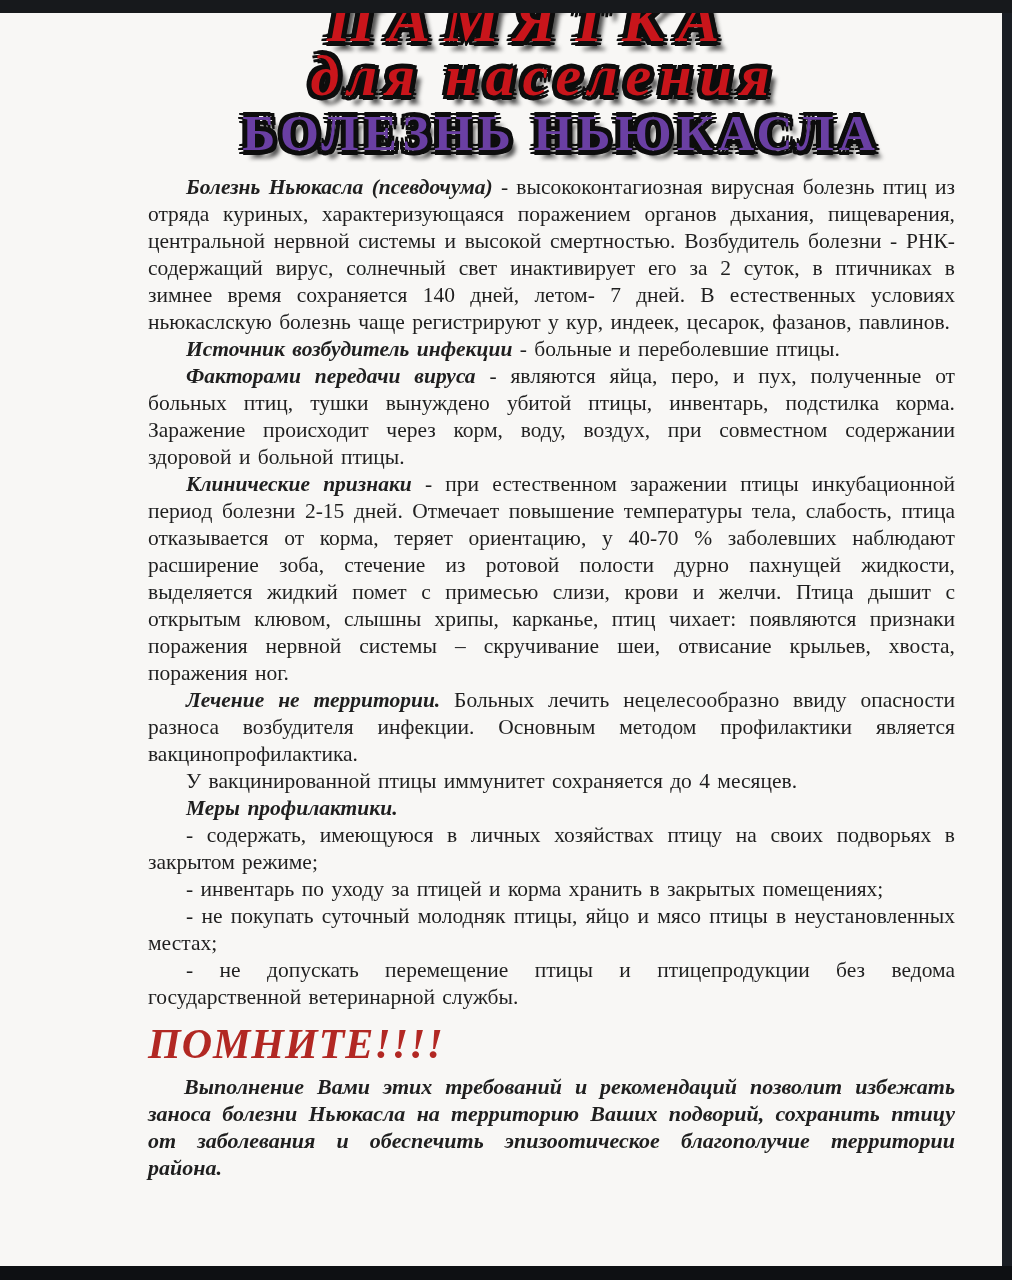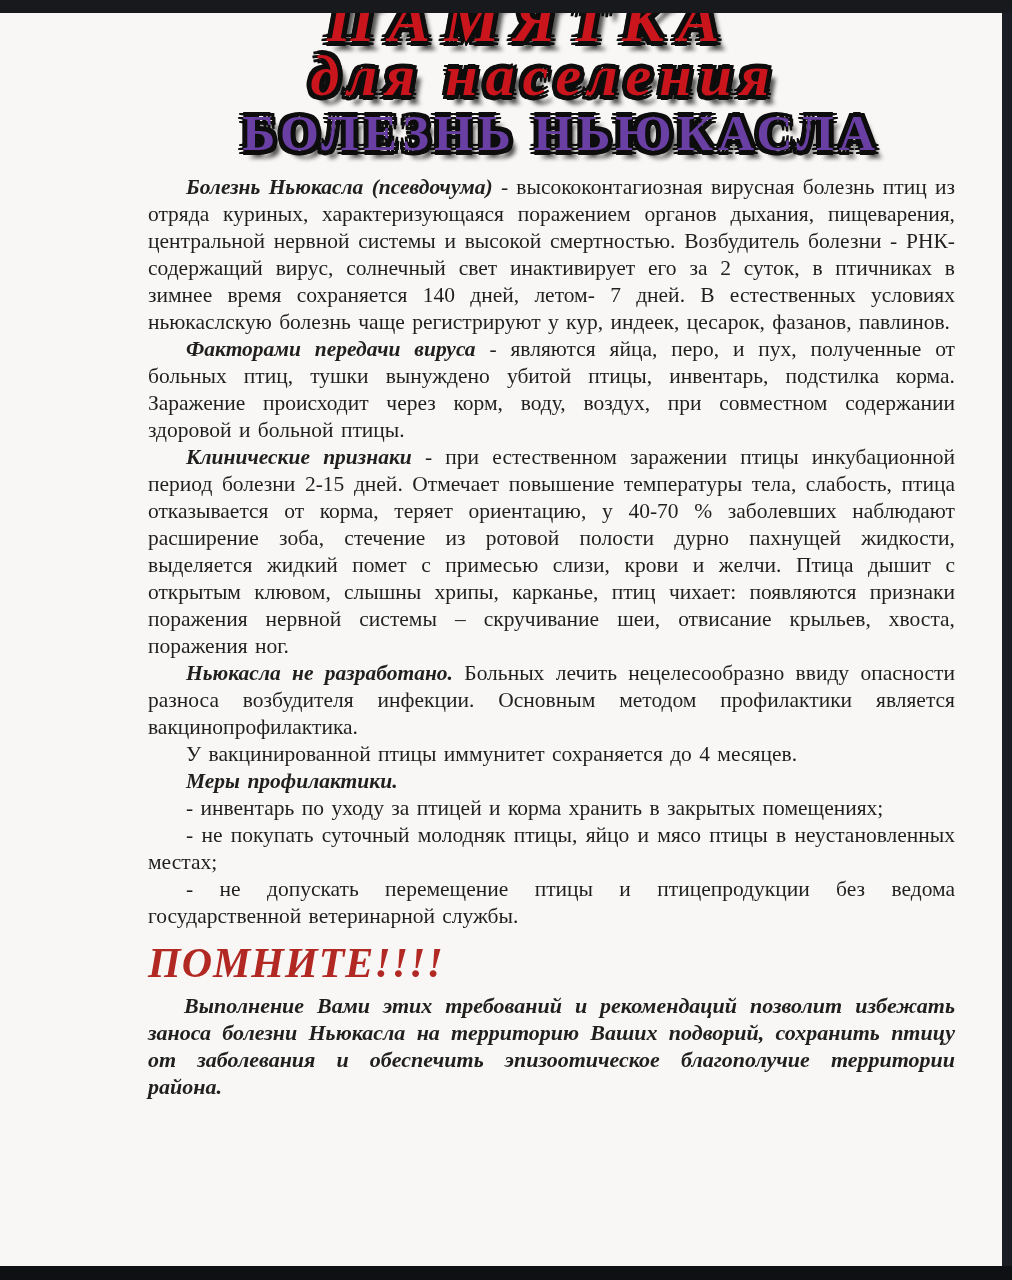--- a/index.html
+++ b/index.html
@@ -52,25 +52,27 @@
   <div class="bar-right"></div>
 
   <div class="title-block">
     <div class="outlined title-1">ПАМЯТКА</div>
     <div class="outlined title-2">для населения</div>
     <div class="outlined title-3">БОЛЕЗНЬ НЬЮКАСЛА</div>
   </div>
 
   <div class="content">
     <p class="para"><span class="lead">Болезнь Ньюкасла (псевдочума)</span><span> - высококонтагиозная вирусная болезнь птиц из отряда куриных, характеризующаяся поражением органов дыхания, пищеварения, центральной нервной системы и высокой смертностью. Возбудитель болезни - РНК-содержащий вирус, солнечный свет инактивирует его за 2 суток, в птичниках в зимнее время сохраняется 140 дней, летом- 7 дней. В естественных условиях ньюкаслскую болезнь чаще регистрируют у кур, индеек, цесарок, фазанов, павлинов.</span></p>
+    <p class="para"><span class="lead">Источник возбудитель инфекции</span><span> - больные и переболевшие птицы.</span></p>
     <p class="para"><span class="lead">Факторами передачи вируса</span><span> - являются яйца, перо, и пух, полученные от больных птиц, тушки вынуждено убитой птицы, инвентарь, подстилка корма. Заражение происходит через корм, воду, воздух, при совместном содержании здоровой и больной птицы.</span></p>
     <p class="para"><span class="lead">Клинические признаки</span><span> - при естественном заражении птицы инкубационной период болезни 2-15 дней. Отмечает повышение температуры тела, слабость, птица отказывается от корма, теряет ориентацию, у 40-70 % заболевших наблюдают расширение зоба, стечение из ротовой полости дурно пахнущей жидкости, выделяется жидкий помет с примесью слизи, крови и желчи. Птица дышит с открытым клювом, слышны хрипы, карканье, птиц чихает: появляются признаки поражения нервной системы – скручивание шеи, отвисание крыльев, хвоста, поражения ног.</span></p>
-    <p class="para"><span class="lead">Ньюкасла не разработано.</span><span> Больных лечить нецелесообразно ввиду опасности разноса возбудителя инфекции. Основным методом профилактики является вакцинопрофилактика.</span></p>
+    <p class="para"><span class="lead">Лечение не территории.</span><span> Больных лечить нецелесообразно ввиду опасности разноса возбудителя инфекции. Основным методом профилактики является вакцинопрофилактика.</span></p>
     <p class="para"><span class="lead"></span><span>У вакцинированной птицы иммунитет сохраняется до 4 месяцев.</span></p>
     <p class="para"><span class="lead">Меры профилактики.</span><span></span></p>
+    <p class="para"><span class="lead"></span><span>- содержать, имеющуюся в личных хозяйствах птицу на своих подворьях в закрытом режиме;</span></p>
     <p class="para"><span class="lead"></span><span>- инвентарь по уходу за птицей и корма хранить в закрытых помещениях;</span></p>
     <p class="para"><span class="lead"></span><span>- не покупать суточный молодняк птицы, яйцо и мясо птицы в неустановленных местах;</span></p>
     <p class="para"><span class="lead"></span><span>- не допускать перемещение птицы и птицепродукции без ведома государственной ветеринарной службы.</span></p>
 
     <div class="reminder-heading">ПОМНИТЕ!!!!</div>
     <p class="closing">Выполнение Вами этих требований и рекомендаций позволит избежать заноса болезни Ньюкасла на территорию Ваших подворий, сохранить птицу от заболевания и обеспечить эпизоотическое благополучие территории района.</p>
   </div>
 
   <div class="bar-bottom"></div>
 </div>

